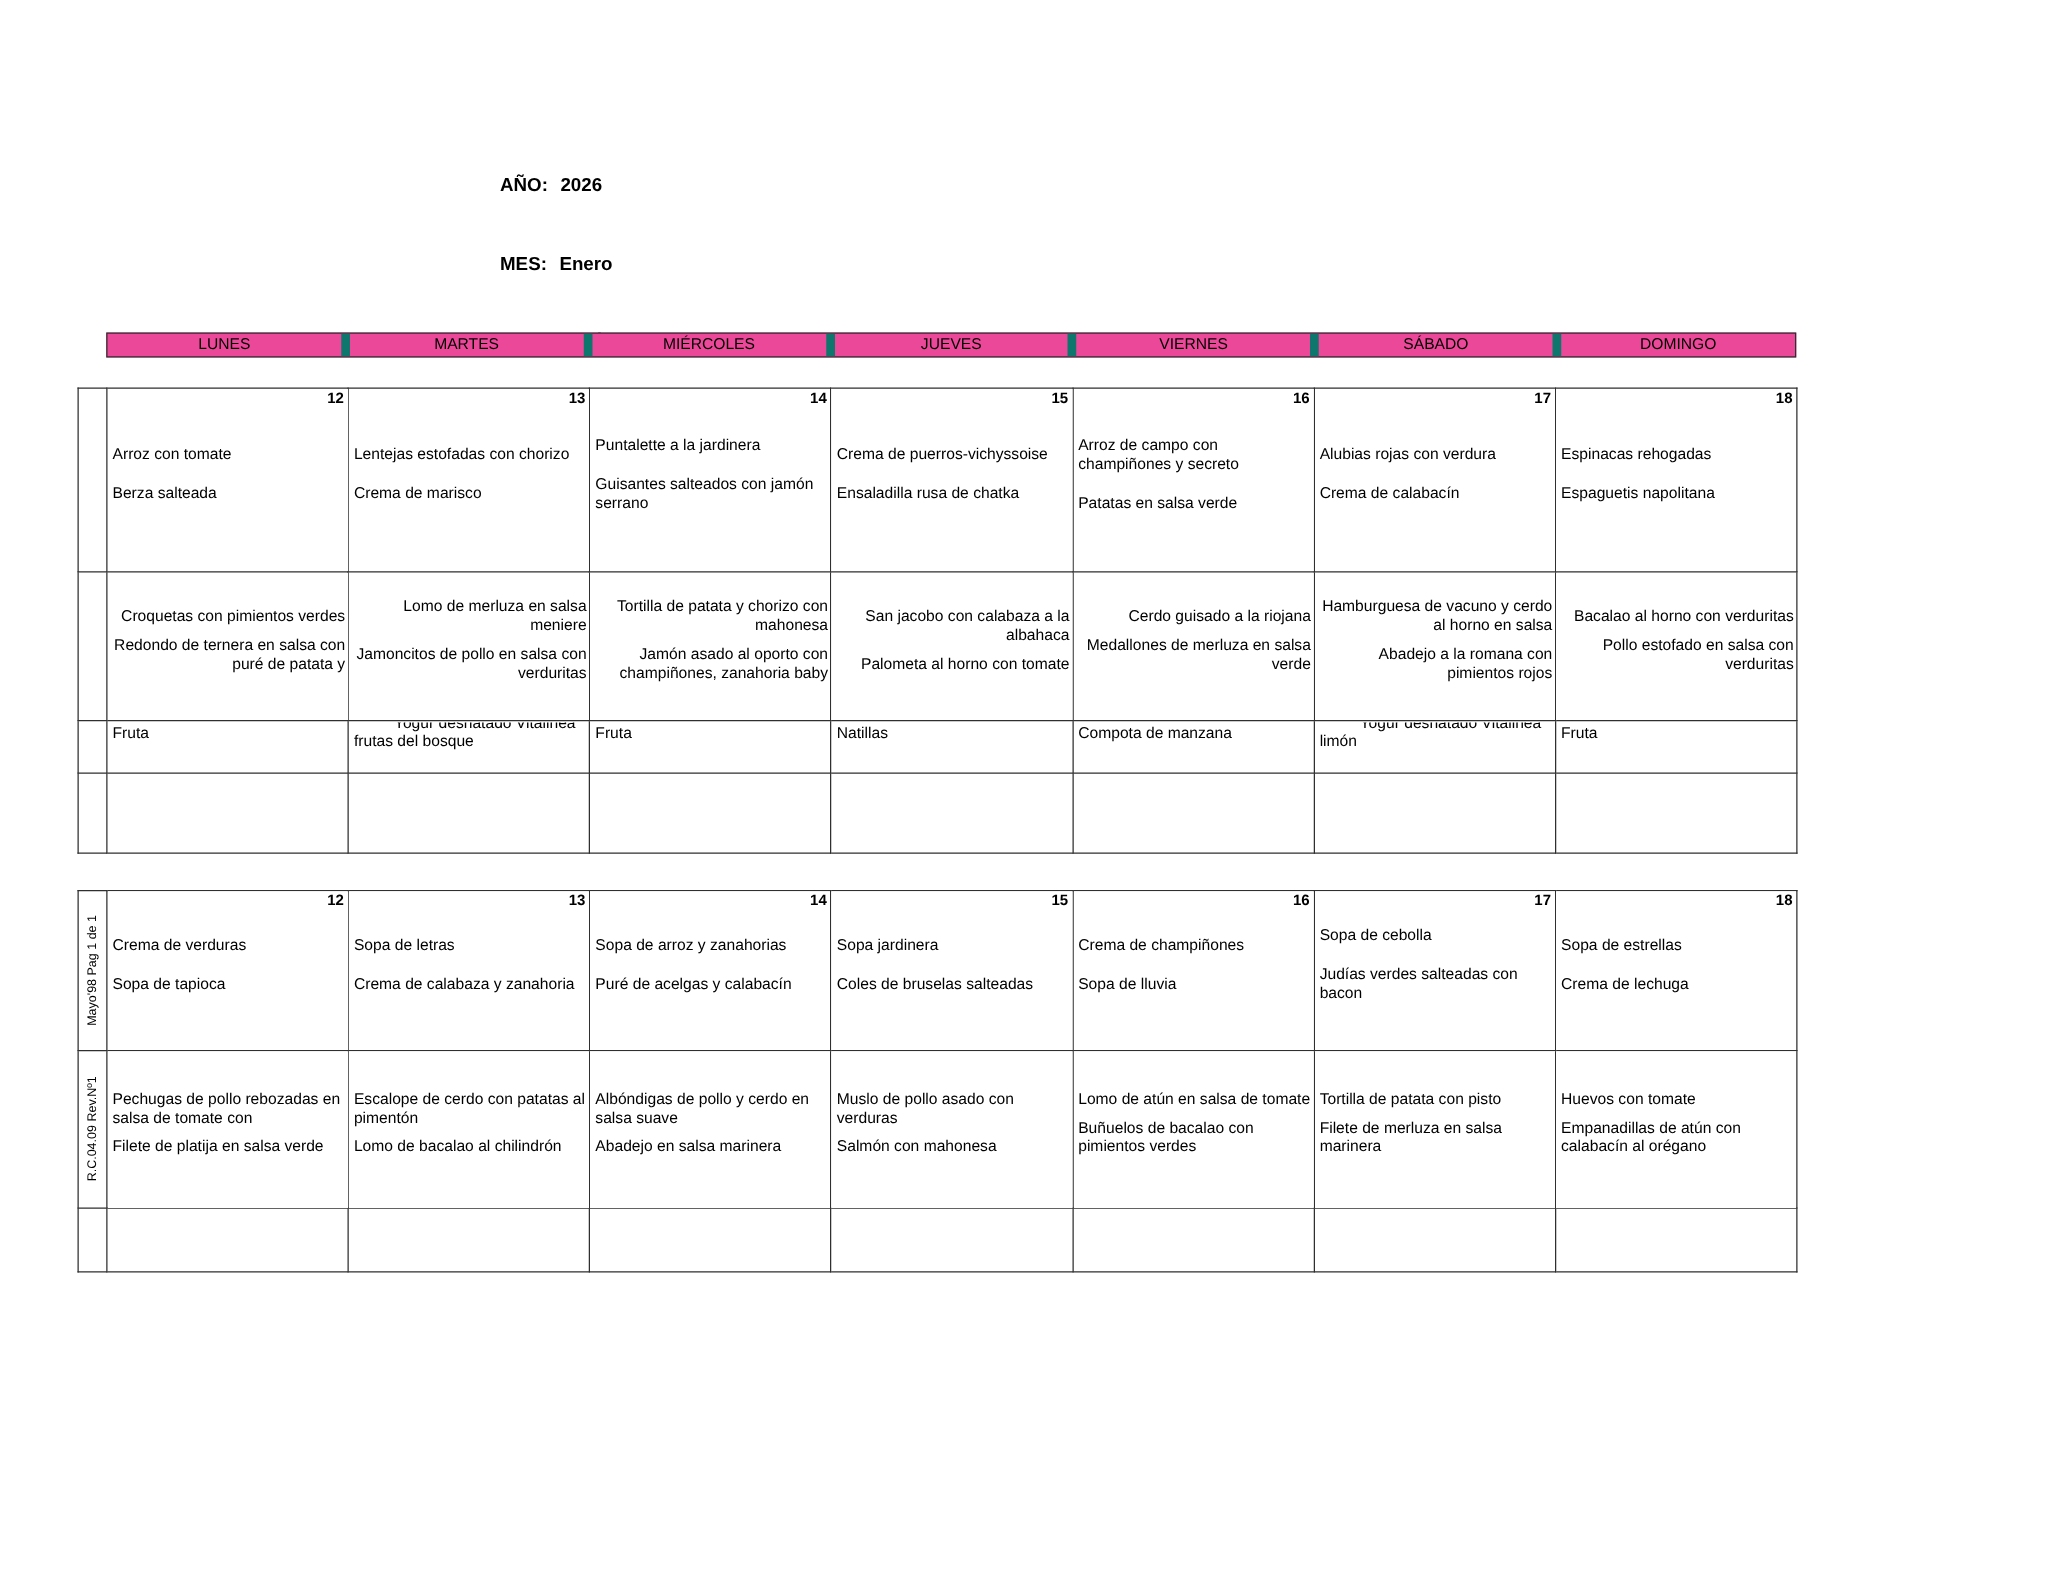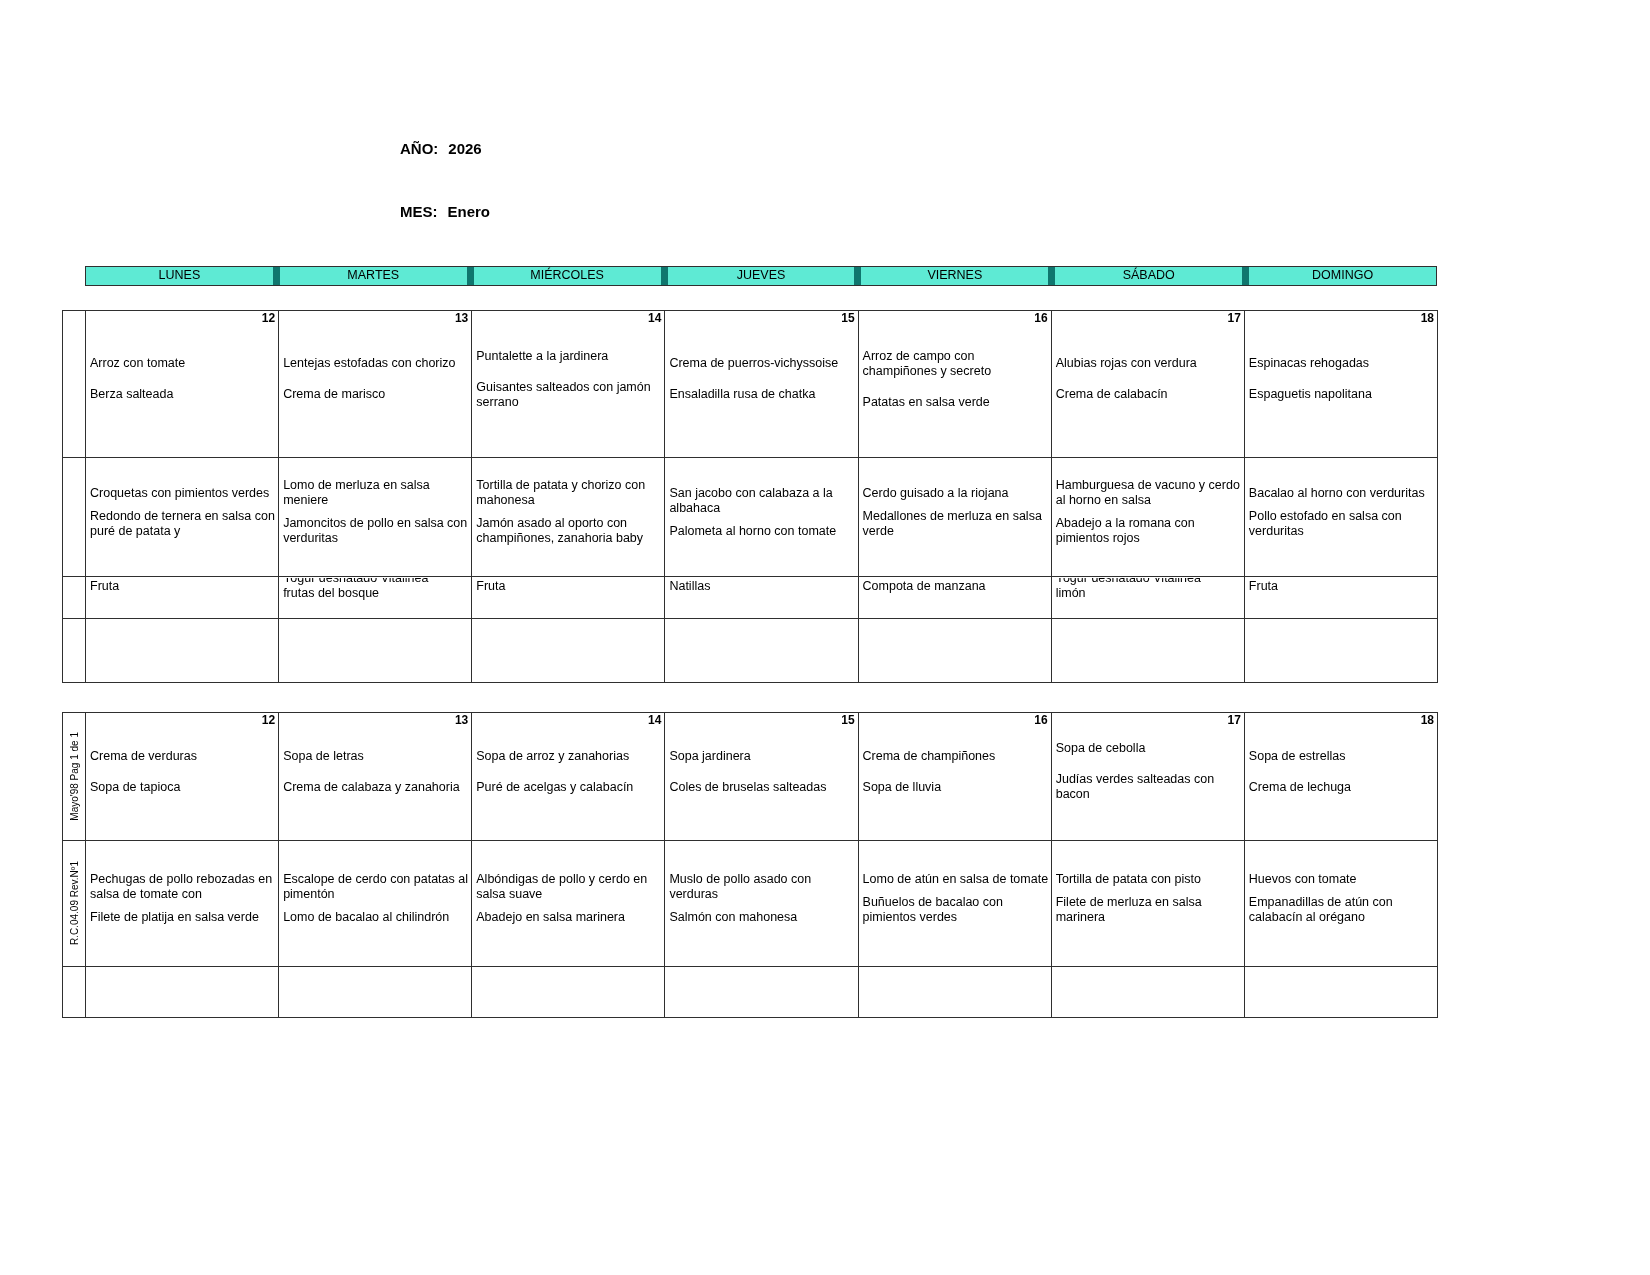--- a/index.html
+++ b/index.html
@@ -15,21 +15,21 @@
     position:absolute; left:400px; top:96px; width:695px;
     text-align:left; font-weight:bold; font-size:15px; line-height:21px;
     white-space:pre;
   }
   .title .row { display:block; }
   .title .lbl { margin-right:10px; }
 
   
   .days {
     position:absolute; left:85px; top:266px; width:1352px; height:20px;
-    display:flex; border:1px solid #2f2f2f; background:#5eead4;
+    display:flex; border:1px solid #2f2f2f; background:#ec4899;
   }
   .days .d {
     flex:1; border-left:7px solid #0f766e;
     text-align:center; font-size:12.5px; line-height:17px;
   }
   .days .d:first-child { border-left:none; }
 
   
   table.menu {
     position:absolute; left:62px; width:1376px;
@@ -37,36 +37,36 @@
   }
   #t1 { top:310px; }
   #t2 { top:712px; }
   col.narrow { width:23px; }
   td {
     border:1px solid #2f2f2f;
     font-size:12.5px; line-height:15px;
     vertical-align:middle; padding:0; overflow:hidden;
     background:#fff;
   }
-  #t1 tr.r1 { height:147px; } #t1 tr.r2 { height:119px; }
+  #t1 tr.r1 { height:147px; } #t1 tr.r2 { height:119px;text-align:right; }
   #t1 tr.r3 { height:42px;  } #t1 tr.r4 { height:64px;  }
   #t2 tr.r1 { height:128px; } #t2 tr.r2 { height:126px; }
   #t2 tr.r3 { height:44px;  } #t2 tr.r4 { height:51px;  }
 
   td.course { position:relative; padding:2px 2px 12px 4px; }
   .num {
     position:absolute; top:1px; right:3px;
     font-weight:bold; font-size:12px; line-height:13px;
   }
   td.course .dish + .dish { margin-top:16px; }
   td.course.tight .dish + .dish { margin-top:8px; }
 
   td.dessert { vertical-align:top; padding:2px 2px 0 4px; }
   .clipbox { height:22px; overflow:hidden; margin-top:-1px; }
-  .clipbox .l1 { margin-top:-7px; }
+  .clipbox .l1 { margin-top:-7px;margin-left:32px; }
 
   td.vside { padding:0; text-align:center; vertical-align:middle; }
   .vtext {
     writing-mode:vertical-rl; transform:rotate(180deg);
     font-size:10px; white-space:nowrap; margin:0 auto; line-height:21px;
   }
 </style>
 </head>
 <body>
 

